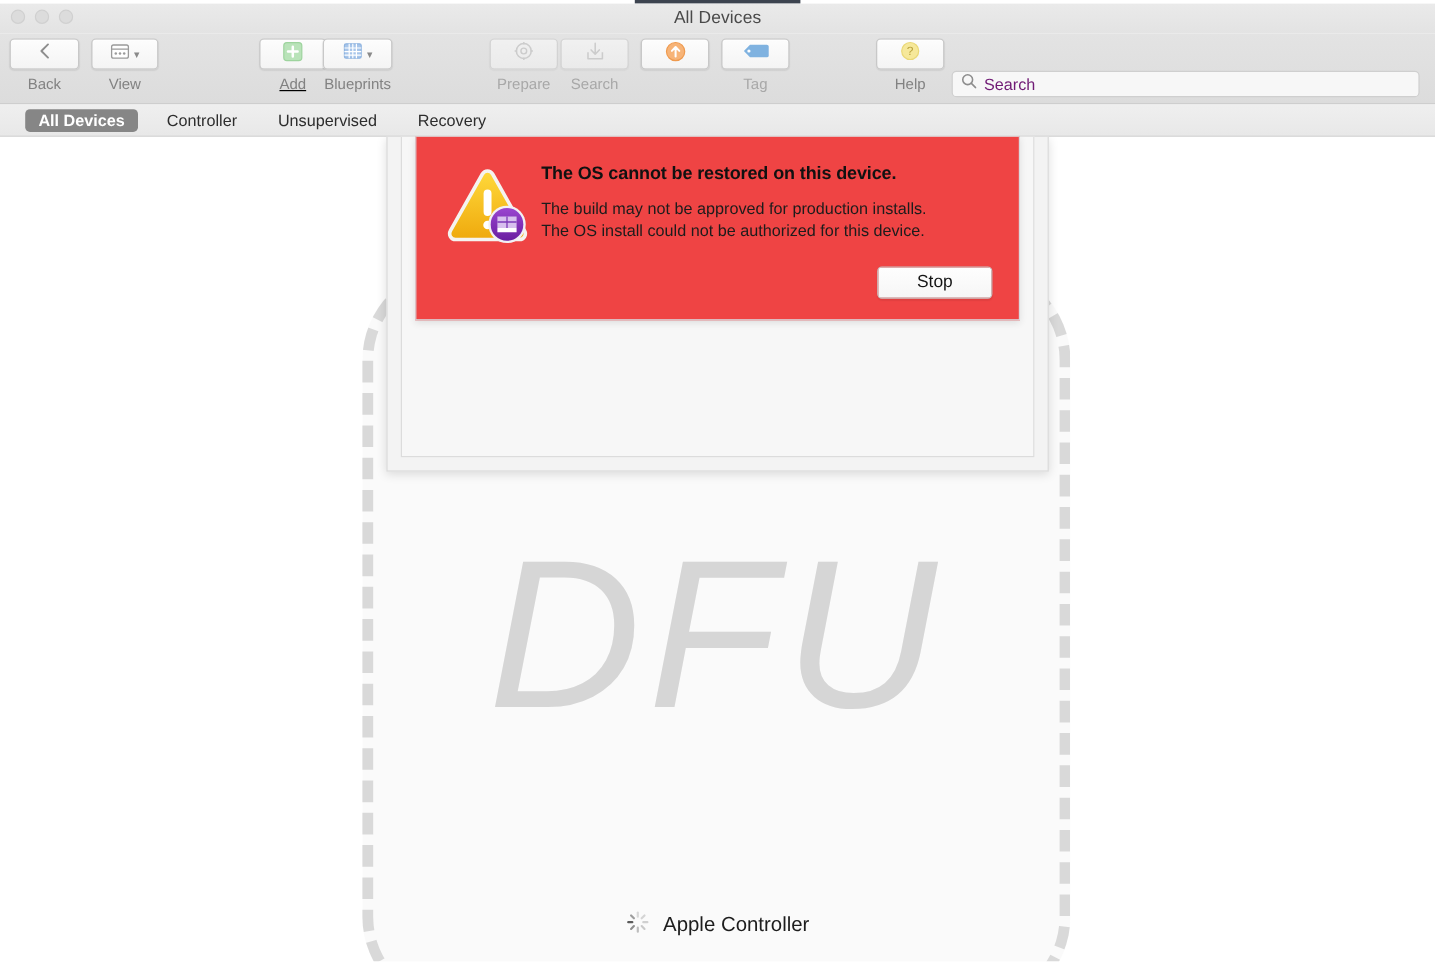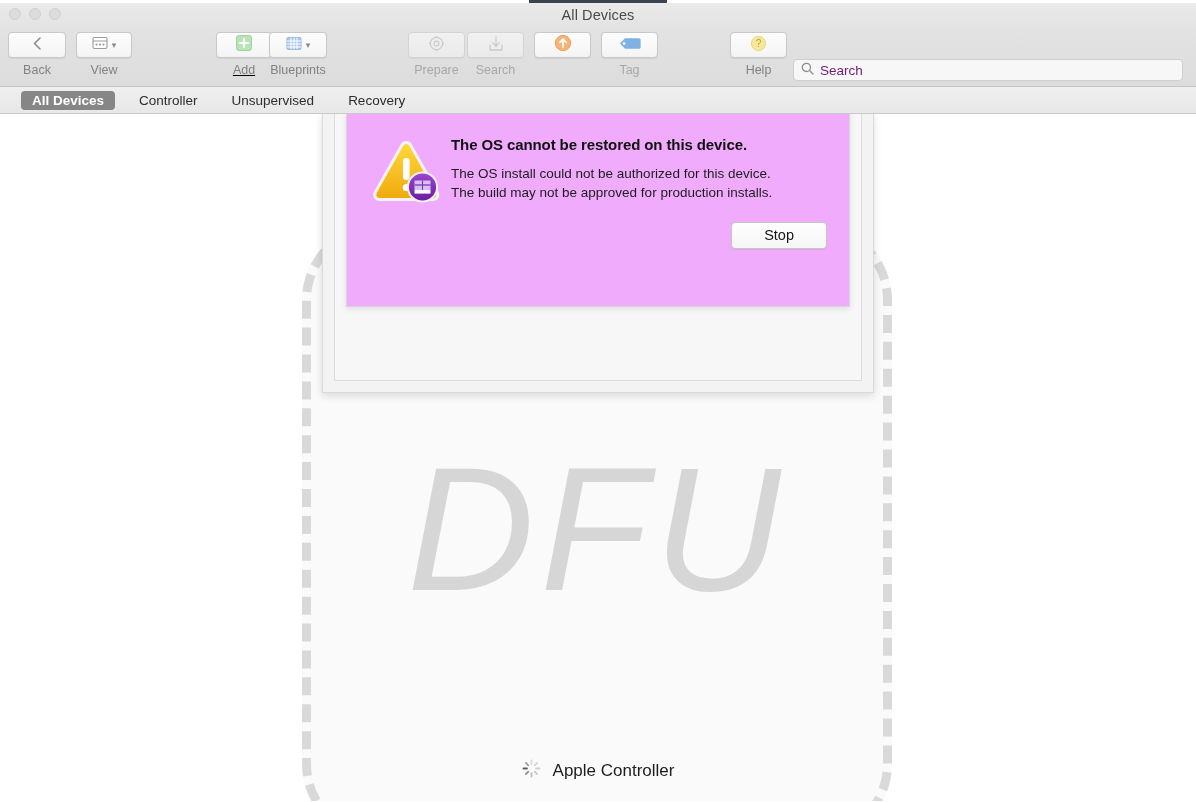--- a/index.html
+++ b/index.html
@@ -158,22 +158,22 @@
     box-shadow: 0 3px 8px rgba(0,0,0,.13);
   }
   .sheet-back1 {
     position: absolute;
     left: 334px; top: -1px; width: 528px; height: 268px;
     background: #f7f7f7;
     border: 1px solid #dcdcdc;
   }
   .sheet {
     position: absolute;
-    left: 346px; top: -1px; width: 504px; height: 194px;
-    background: #f0abfc;
+    left: 346px; top: -1px; width: 504px; height: 154px;
+    background: #ef4444;
     border: 1px solid #d9d7dc;
     box-shadow: 0 2px 6px rgba(0,0,0,.1);
   }
   .sheet-body { position: relative; padding: 22px 22px 0 22px; display: flex; }
   .sheet-icon { width: 76px; flex: 0 0 76px; padding-top: 4px; }
   .sheet-text { flex: 1; padding-left: 6px; }
   .sheet-title {
     font-size: 15px; font-weight: bold; color: #111111;
     margin-bottom: 11px; letter-spacing: -.1px;
   }
@@ -440,22 +440,22 @@
               <circle cx="53.5" cy="47" r="15.6" fill="#f2f0f4"></circle>
               <circle cx="53.5" cy="47" r="13.6" fill="url(#gp)"></circle>
               <path d="M45.5 40.5 L61.5 40.5 L61.5 50 L45.5 50 Z" fill="#d8c0ee"></path>
               <path d="M45.5 50 L61.5 50 L61.5 53.6 L45.5 53.6 Z" fill="#ffffff"></path>
               <line x1="45.5" y1="45" x2="61.5" y2="45" stroke="#7d3ab8" stroke-width="1.3"></line>
               <line x1="53.5" y1="40.5" x2="53.5" y2="50" stroke="#7d3ab8" stroke-width="1.1"></line>
             </svg>
           </div>
           <div class="sheet-text">
             <div class="sheet-title">The OS cannot be restored on this device.</div>
+            <div class="sheet-msg">The build may not be approved for production installs.</div>
             <div class="sheet-msg">The OS install could not be authorized for this device.</div>
-            <div class="sheet-msg">The build may not be approved for production installs.</div>
           </div>
         </div>
         <div class="sheet-actions">
           <div class="btn-stop">Stop</div>
         </div>
       </div>
 
     </div>
   </div>
 </div>

